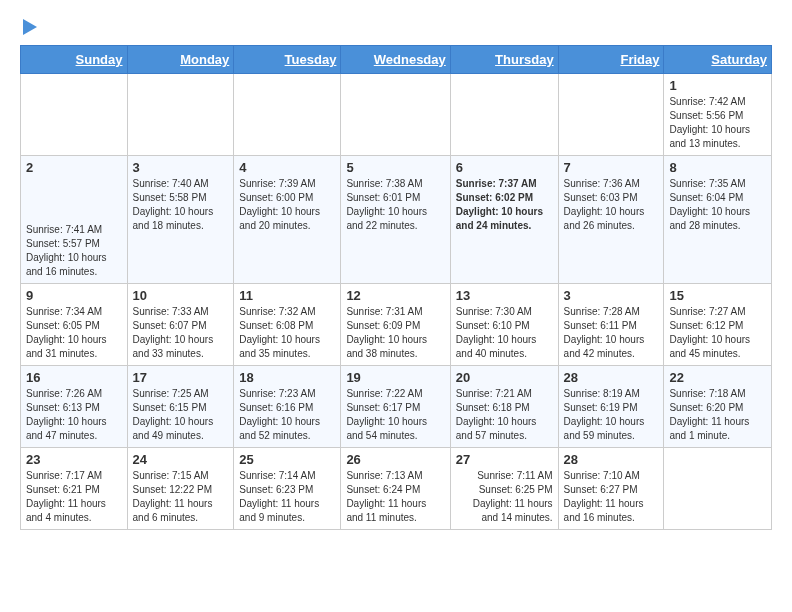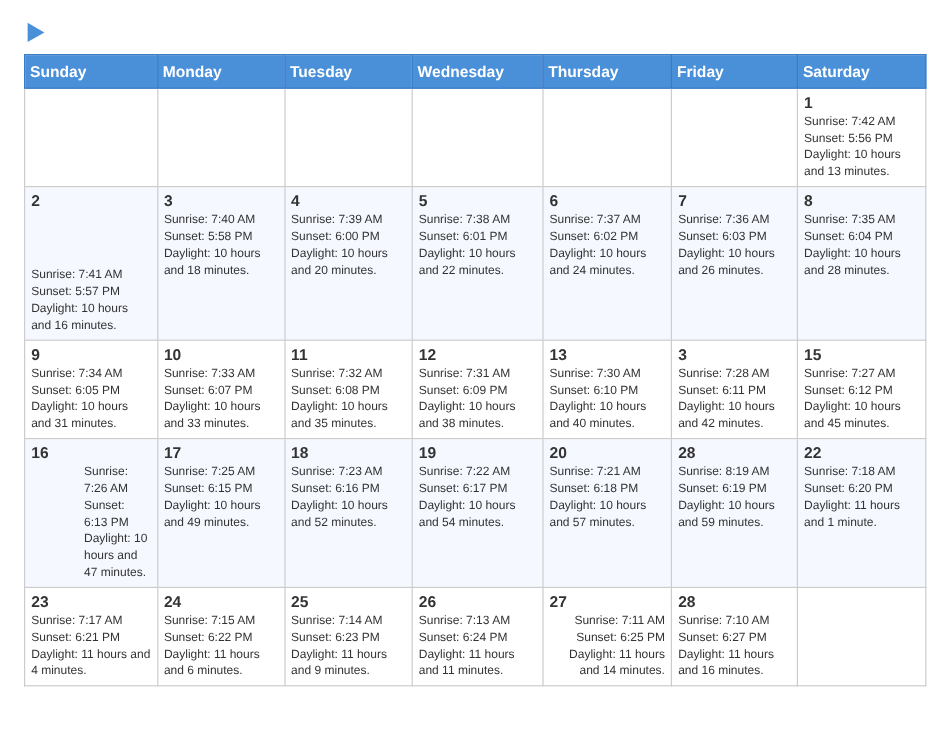--- a/index.html
+++ b/index.html
@@ -7,21 +7,21 @@
     .container { padding: 15px 20px; }
     .header { display: flex; justify-content: space-between; align-items: flex-start; margin-bottom: 10px; }
     .logo { display: flex; align-items: center; }
     .logo-text { font-size: 22px; font-weight: bold; color: #333; line-height: 1.1; }
     .logo-text span { color: #4a90d9; }
     .logo-arrow { width: 0; height: 0; border-left: 14px solid #4a90d9; border-top: 8px solid transparent; border-bottom: 8px solid transparent; margin-left: 3px; margin-top: 4px; }
     .title-block { text-align: right; }
     .month-title { font-size: 36px; font-weight: bold; color: #333; }
     .location { font-size: 16px; color: #555; }
     .calendar { width: 100%; border-collapse: collapse; }
-    .calendar th { background: #4a90d9; color: #fff; padding: 6px 4px; font-size: 13px; text-align: left; border: 1px solid #3a7bc8; }
+    .calendar th { background: #4a90d9; color: #fff; padding: 6px 4px; font-size: 13px; text-align: right; border: 1px solid #3a7bc8; text-decoration: underline; }
     .calendar td { border: 1px solid #ccc; vertical-align: top; padding: 4px 5px; width: 113px; min-height: 80px; font-size: 10.5px; color: #333; }
     .day-num { font-size: 13px; font-weight: bold; margin-bottom: 2px; }
     .day-info { font-size: 10px; color: #333; line-height: 1.4; }
     .empty { background: #f9f9f9; }
     tr:nth-child(even) td { background: #f5f9ff; }
     tr:nth-child(odd) td { background: #fff; }
     .calendar thead tr th { background: #4a90d9; }
   </style>
 </head>
 <body>
@@ -92,21 +92,21 @@
 Daylight: 10 hours and 20 minutes.</div>
           </td>
           <td>
             <div class="day-num">5</div>
             <div class="day-info" style="white-space: pre-line;">Sunrise: 7:38 AM
 Sunset: 6:01 PM
 Daylight: 10 hours and 22 minutes.</div>
           </td>
           <td>
             <div class="day-num">6</div>
-            <div class="day-info" style="white-space: pre-line;">Sunrise: 7:37 AM
+            <div class="day-info" style="white-space: pre-line; font-weight: bold;">Sunrise: 7:37 AM
 Sunset: 6:02 PM
 Daylight: 10 hours and 24 minutes.</div>
           </td>
           <td>
             <div class="day-num">7</div>
             <div class="day-info" style="white-space: pre-line;">Sunrise: 7:36 AM
 Sunset: 6:03 PM
 Daylight: 10 hours and 26 minutes.</div>
           </td>
           <td>
@@ -156,21 +156,21 @@
           <td>
             <div class="day-num">15</div>
             <div class="day-info" style="white-space: pre-line;">Sunrise: 7:27 AM
 Sunset: 6:12 PM
 Daylight: 10 hours and 45 minutes.</div>
           </td>
         </tr>
         <tr>
           <td>
             <div class="day-num">16</div>
-            <div class="day-info" style="white-space: pre-line; margin-left: 44px;">Sunrise: 7:26 AM
+            <div class="day-info" style="white-space: pre-line;">Sunrise: 7:26 AM
 Sunset: 6:13 PM
 Daylight: 10 hours and 47 minutes.</div>
           </td>
           <td>
             <div class="day-num">17</div>
             <div class="day-info" style="white-space: pre-line;">Sunrise: 7:25 AM
 Sunset: 6:15 PM
 Daylight: 10 hours and 49 minutes.</div>
           </td>
           <td>
@@ -207,21 +207,21 @@
         <tr>
           <td>
             <div class="day-num">23</div>
             <div class="day-info" style="white-space: pre-line;">Sunrise: 7:17 AM
 Sunset: 6:21 PM
 Daylight: 11 hours and 4 minutes.</div>
           </td>
           <td>
             <div class="day-num">24</div>
             <div class="day-info" style="white-space: pre-line;">Sunrise: 7:15 AM
-Sunset: 6:22 PM
+Sunset: 12:22 PM
 Daylight: 11 hours and 6 minutes.</div>
           </td>
           <td>
             <div class="day-num">25</div>
             <div class="day-info" style="white-space: pre-line;">Sunrise: 7:14 AM
 Sunset: 6:23 PM
 Daylight: 11 hours and 9 minutes.</div>
           </td>
           <td>
             <div class="day-num">26</div>

